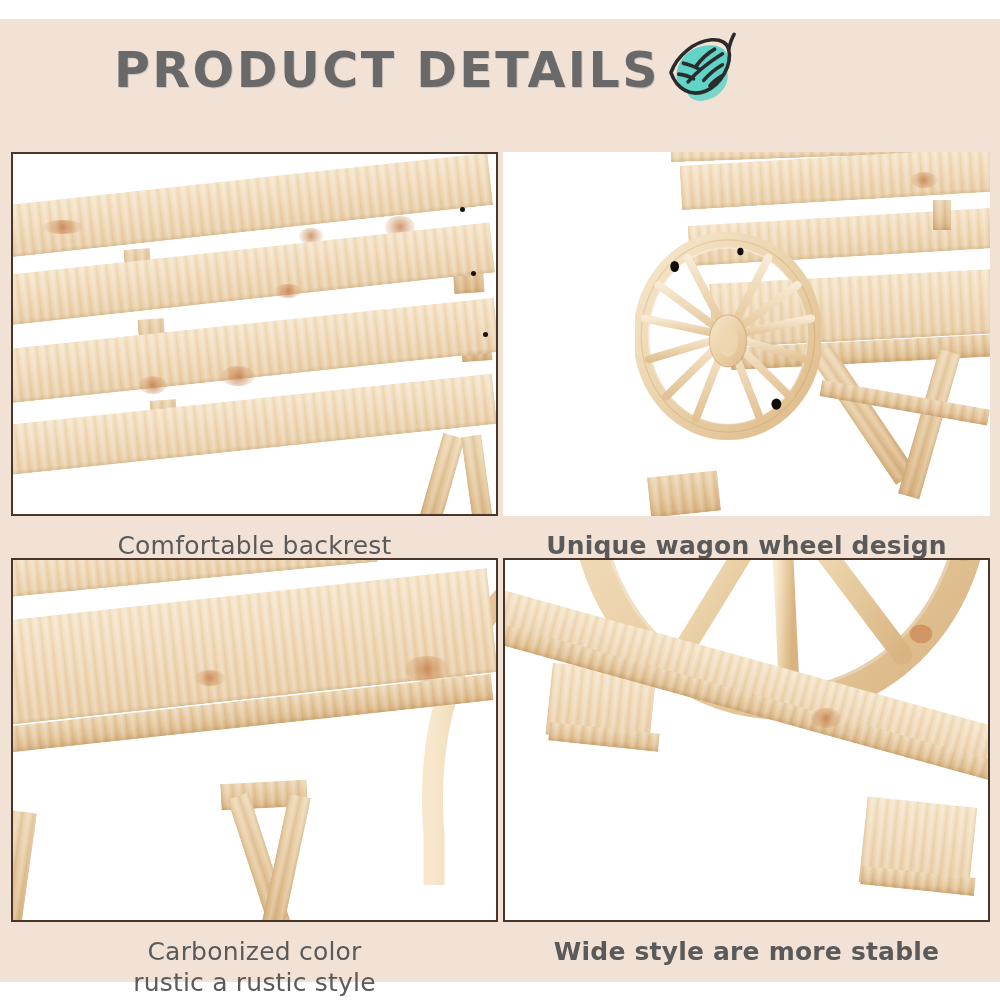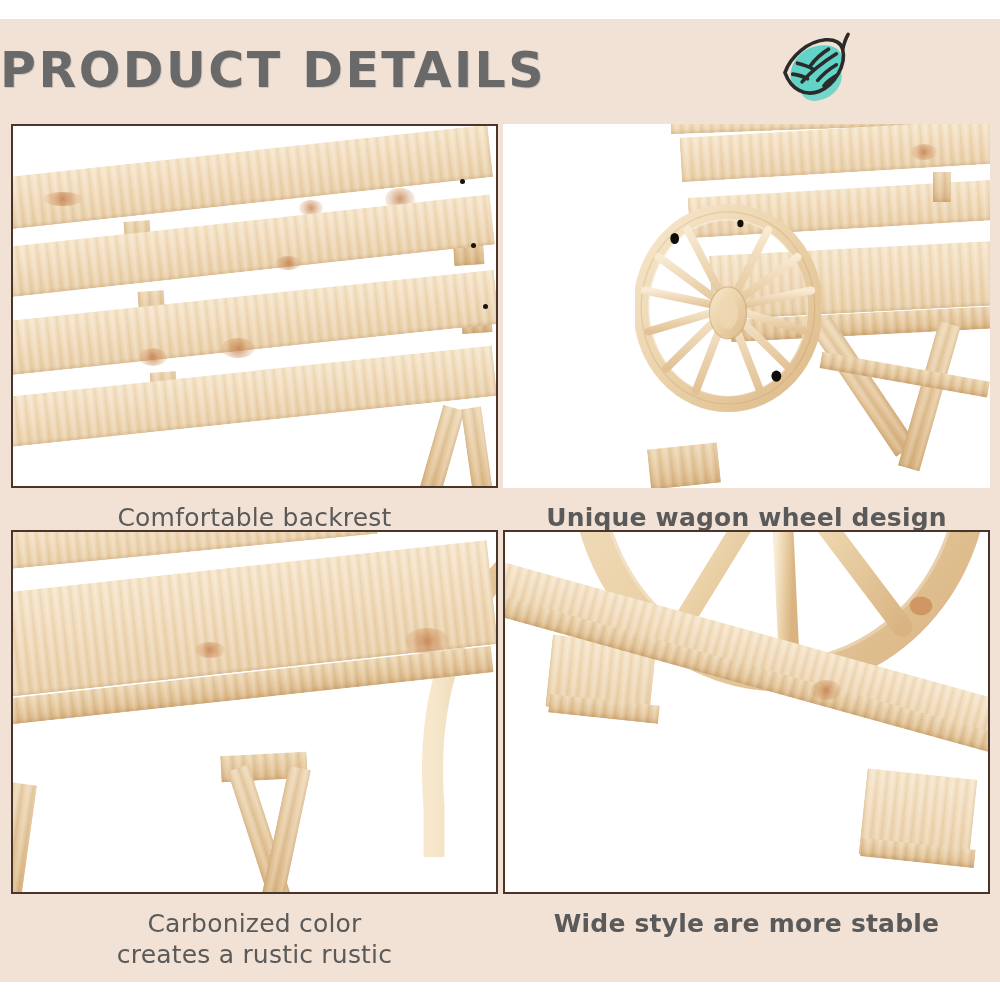--- a/index.html
+++ b/index.html
@@ -26,21 +26,21 @@
 
   
   .header {
     position: absolute;
     left: 0;
     top: 24px;
     width: 852px;
     height: 92px;
     display: flex;
     align-items: center;
-    justify-content: space-between;
+    justify-content: center;
   }
   .header-title {
     font-family: "DejaVu Sans", sans-serif;
     font-size: 49px;
     font-weight: bold;
     letter-spacing: 2.5px;
     color: #696969;
     text-shadow: 1px 1px 0 #cfc6c0;
     white-space: nowrap;
     line-height: 1;
@@ -57,20 +57,21 @@
   .grid {
     position: absolute;
     left: 0;
     top: 124px;
     width: 1000px;
     height: 852px;
   }
   .cell {
     position: absolute;
     width: 487px;
+    margin-top: 28px;
   }
   .cell.col-l { left: 11px; }
   .cell.col-r { left: 503px; font-weight: bold; }
   .cell.row-t { top: 0px; }
   .cell.row-b { top: 406px; }
 
   .photo-frame {
     position: relative;
     width: 100%;
     height: 364px;
@@ -315,21 +316,21 @@
 
           <div class="plank dark" style="left:208px; top:222px; width:86px; height:26px; transform:rotate(-3deg);"></div>
 
           <div class="plank dark" style="left:214px; top:236px; width:22px; height:140px; transform:rotate(-18deg); transform-origin:top center;"></div>
           <div class="plank dark" style="left:276px; top:236px; width:22px; height:140px; transform:rotate(12deg); transform-origin:top center;"></div>
           <div class="plank dark" style="left:-2px; top:252px; width:26px; height:120px; transform:rotate(8deg); transform-origin:top center;"></div>
         </div>
       </div>
       <div class="caption">
         <span>Carbonized color</span>
-        <span class="line2">creates a rustic rustic</span>
+        <span class="line2">rustic a rustic style</span>
       </div>
     </div>
 
     <div class="cell col-r row-b">
       <div class="photo-frame">
         <div class="photo-inner">
 
           <svg viewBox="0 0 500 380" style="position:absolute; left:40px; top:-180px; width:470px; height:470px;">
             <defs>
               <linearGradient id="woodr" x1="0" y1="0" x2="1" y2="1">

